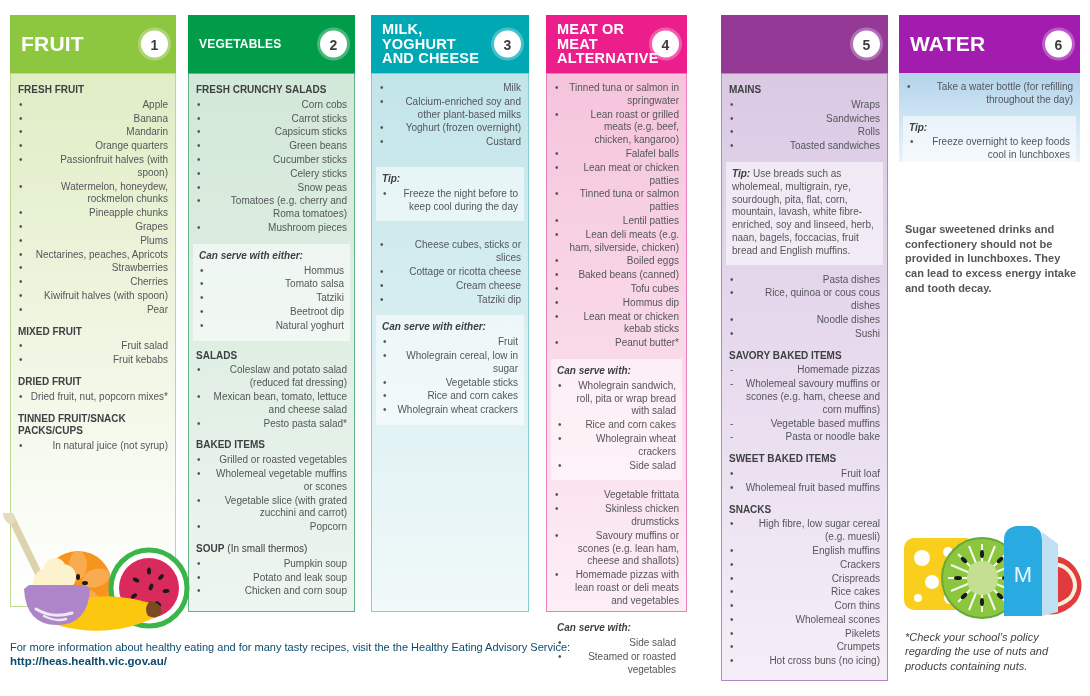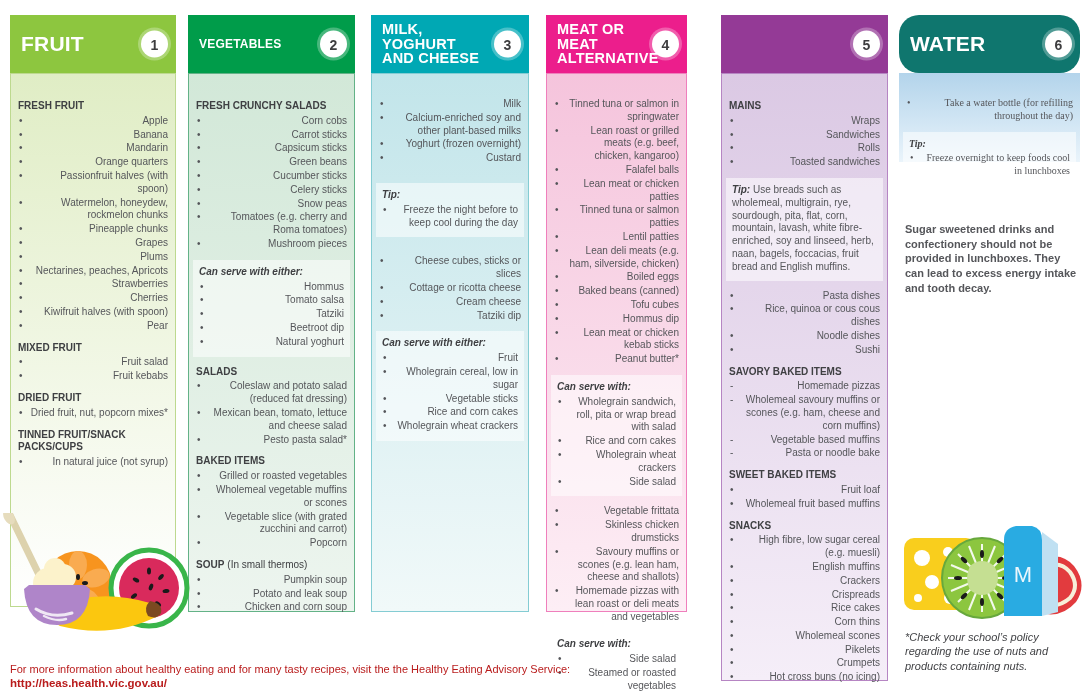--- a/index.html
+++ b/index.html
@@ -14,48 +14,48 @@
   #col-water{left:899px;width:181px;}
 
   .hdr{height:58px;position:relative;display:flex;align-items:center;padding:0 38px 0 11px;box-sizing:border-box;}
   .title{color:#fff;font-weight:bold;font-size:21px;line-height:1.02;letter-spacing:.2px;}
   #col-vegetables .title{font-size:12px;}
   #col-milk .title,#col-meat .title,#col-grain .title{font-size:14.5px;}
   .badge{position:absolute;right:8px;top:50%;transform:translateY(-50%);width:27px;height:27px;border-radius:50%;
          background:#fff;display:flex;align-items:center;justify-content:center;font-weight:bold;font-size:14px;
          color:#3d3d3f;box-shadow:0 0 0 3px rgba(255,255,255,.28);}
 
-  .body{border:1px solid transparent;padding:24px 7px;box-sizing:border-box;font-size:10px;color:#55565a;line-height:1.28;}
+  .body{border:1px solid transparent;padding:8px 7px;box-sizing:border-box;font-size:10px;color:#55565a;line-height:1.28;}
   #col-fruit  .body{height:534px;}
   #col-vegetables .body{height:539px;}
   #col-milk   .body{height:539px;}
   #col-meat   .body{height:539px;}
   #col-grain  .body{height:608px;}
-  #col-water  .body{height:89px;border:none;font-family:Liberation Serif, serif;}
+  #col-water  .body{height:89px;border:none;}
 
   .sec-h{font-weight:bold;color:#3f4043;font-size:10px;margin:9px 0 2px;}
   .sec:first-child .sec-h{margin-top:2px;}
   .sec-note{font-weight:normal;margin-left:3px;}
   ul.items{list-style:none;margin:0;padding:0;text-align:right;}
   ul.items li{position:relative;padding-left:11px;margin:0 0 1px;}
   ul.items li::before{content:"•";position:absolute;left:1px;top:0;}
   ul.items.dash li::before{content:"-";}
   .subbox{background:rgba(255,255,255,.55);padding:6px 6px 7px;margin:9px -3px;}
   .sec.gap{margin-top:18px;}
   .sec-label{font-weight:bold;font-style:italic;color:#3f4043;margin-bottom:2px;}
   .tip-inline-row .sec-label{display:inline;margin:0;}
   .tip-inline-row{margin:0;}
 
   #side-notes{position:absolute;left:905px;top:222px;width:176px;font-size:11px;font-weight:bold;
               color:#55565a;line-height:1.33;}
   #side-notes p{margin:0 0 13px;}
   #side-notes .ul{text-decoration:underline;}
   #nuts-note{position:absolute;left:905px;top:630px;width:178px;font-size:11px;font-style:italic;
              color:#414245;line-height:1.3;}
-  #footer{position:absolute;left:10px;top:641px;color:#b91c1c;margin-top:22px;}
+  #footer{position:absolute;left:10px;top:641px;color:#0c4a6e;}
   #footer .f1{font-size:11px;margin:0;}
   #footer .f2{font-size:11.5px;font-weight:bold;margin:2px 0 0;}
 
   .illus{position:absolute;}
   #fruit-illus{left:0;top:513px;}
   #snack-illus{left:898px;top:510px;}
 </style>
 </head>
 <body>
 
@@ -306,21 +306,21 @@
               <li>Corn thins</li>
               <li>Wholemeal scones</li>
               <li>Pikelets</li>
               <li>Crumpets</li>
               <li>Hot cross buns (no icing)</li>
             </ul>
           </div>
         </div>
       </div>
       <div class="col" id="col-water">
-        <div class="hdr" style="background: #0f766e; border-radius: 20px;">
+        <div class="hdr" style="background: #a21caf;">
           <div class="title">WATER</div>
           <div class="badge">6</div>
         </div>
         <div class="body" style="background: linear-gradient(rgb(179, 212, 235), rgb(234, 244, 251)); border-color: transparent;">
           <div class="sec">
             <ul class="items">
               <li>Take a water bottle (for refilling throughout the day)</li>
             </ul>
           </div>
           <div class="sec subbox">

